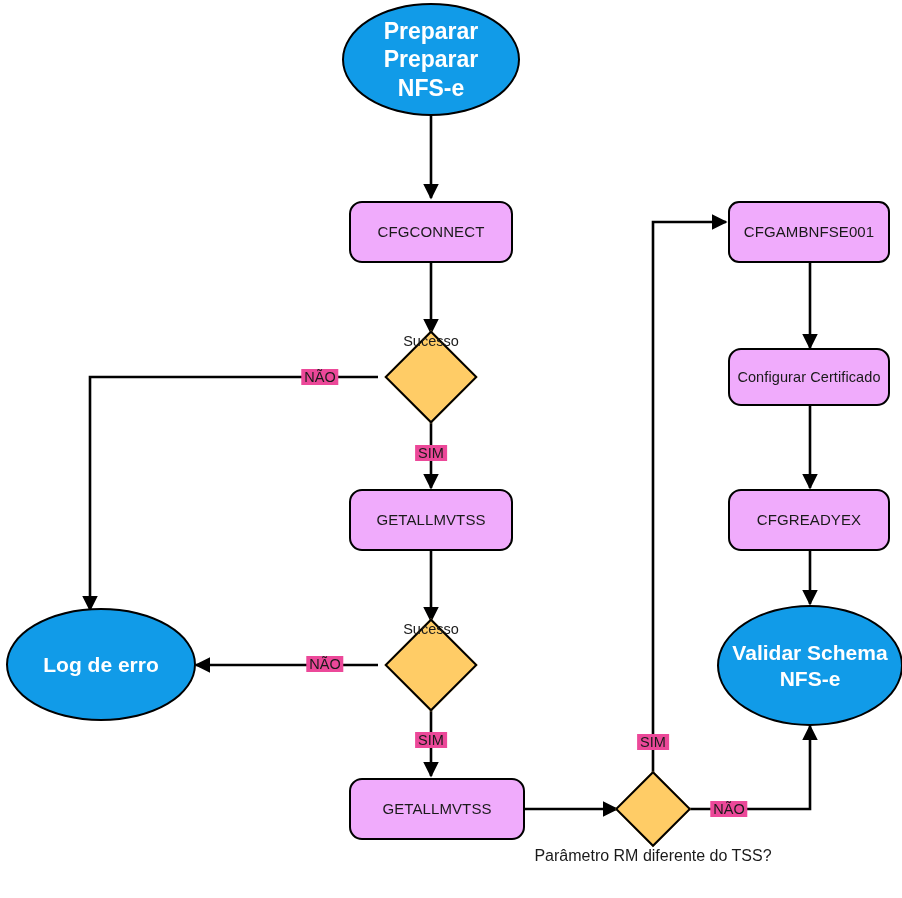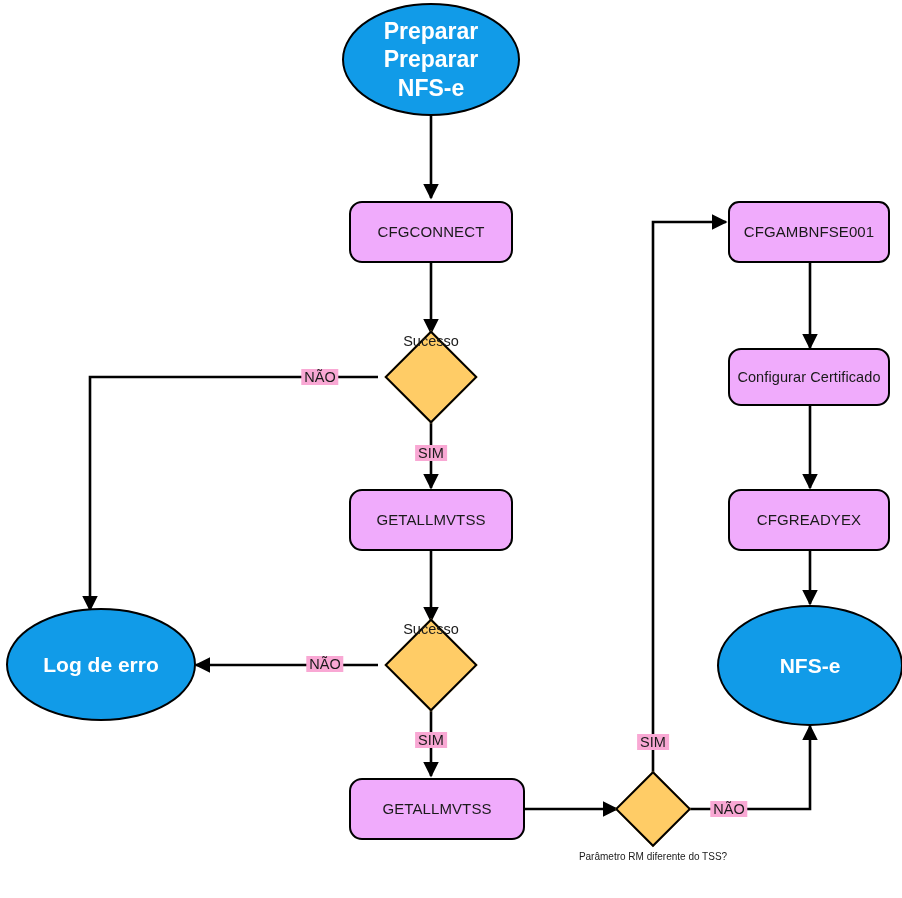--- a/index.html
+++ b/index.html
@@ -69,32 +69,32 @@
   .dia-text {
     position: relative;
     z-index: 2;
     font-size: 14.5px;
     color: #1a1a1a;
     white-space: nowrap;
   }
   .edge-label {
     position: absolute;
     z-index: 4;
-    background: #f9a8d4;
+    background: #ec4899;
     font-size: 14.5px;
     color: #1a1a1a;
     padding: 0 3px;
     white-space: nowrap;
     transform: translate(-50%, -50%);
     text-align: center;
   }
   .caption {
     position: absolute;
     z-index: 4;
-    font-size: 10px;
+    font-size: 16px;
     color: #1a1a1a;
     white-space: nowrap;
     transform: translate(-50%, -50%);
   }
 </style>
 </head>
 <body>
 
 <div id="canvas">
 
@@ -180,20 +180,21 @@
   <div class="node proc" style="left:728px; top:489px; width:162px; height:62px;">
     <span>CFGREADYEX</span>
   </div>
 
   <div class="node proc tight" style="left:728px; top:348px; width:162px; height:58px;">
     <span>Configurar Certificado</span>
   </div>
 
   <div class="node term mid" style="left:717px; top:605px; width:186px; height:121px;">
     <div>
+      <div>Validar Schema</div>
       <div>NFS-e</div>
     </div>
   </div>
 
   <div class="edge-label" style="left:320px; top:377px;">NÃO</div>
   <div class="edge-label" style="left:431px; top:453px;">SIM</div>
   <div class="edge-label" style="left:325px; top:664px;">NÃO</div>
   <div class="edge-label" style="left:431px; top:740px;">SIM</div>
   <div class="edge-label" style="left:653px; top:742px;">SIM</div>
   <div class="edge-label" style="left:729px; top:809px;">NÃO</div>

